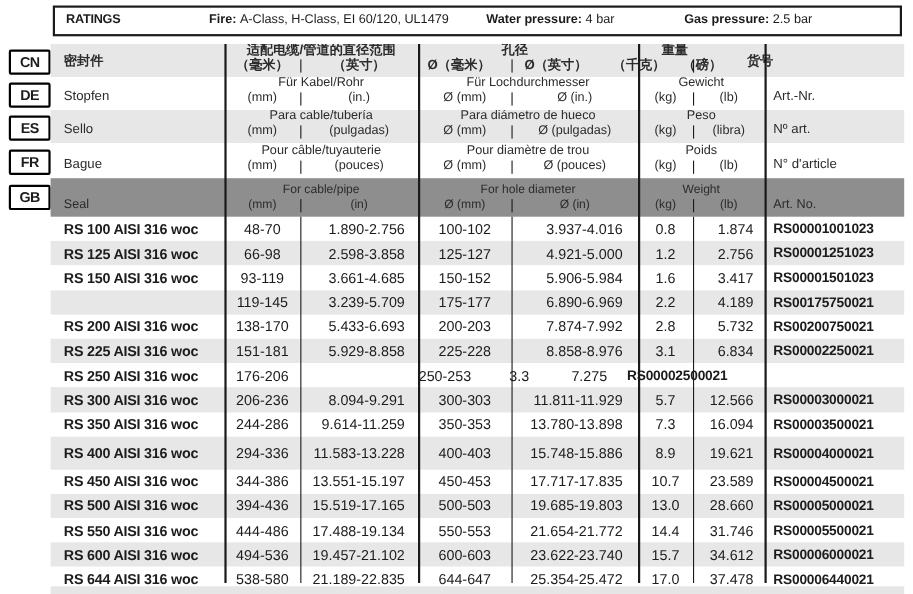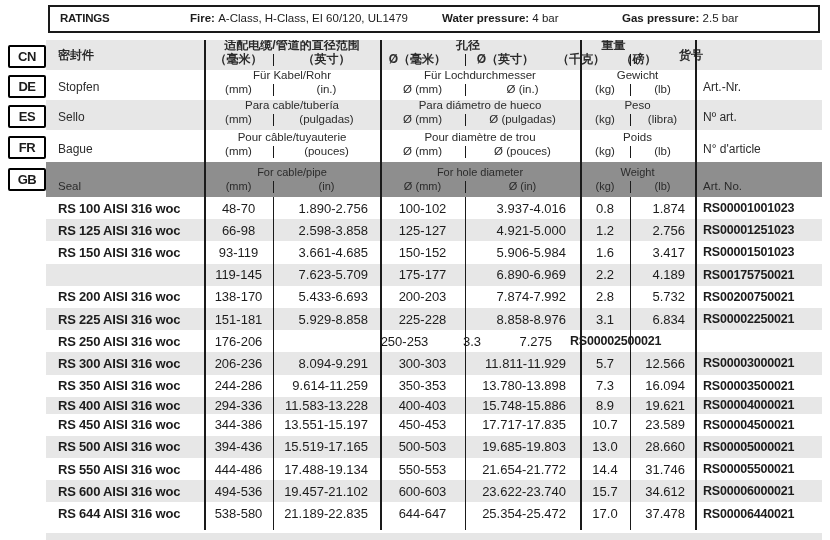--- a/index.html
+++ b/index.html
@@ -244,21 +244,21 @@
         <div class="c rgt12" style="width: 107px;">3.661-4.685</div>
         <div class="c ctr" style="width: 85px;">150-152</div>
         <div class="c rgt14" style="width: 115px;">5.906-5.984</div>
         <div class="c ctr" style="width: 50px;">1.6</div>
         <div class="c rgt10" style="width: 65px;">3.417</div>
         <div class="c art" style="width: 127px;">RS00001501023</div>
       </div>
       <div class="drow stripe" style="height: 22.2px;">
         <div class="c seal" style="width: 158px; margin-top: 36px;">RS 175 AISI 316 woc</div>
         <div class="c ctr" style="width: 69px;">119-145</div>
-        <div class="c rgt12" style="width: 107px;">7.623-5.709</div>
+        <div class="c rgt12" style="width: 107px;">3.239-5.709</div>
         <div class="c ctr" style="width: 85px;">175-177</div>
         <div class="c rgt14" style="width: 115px;">6.890-6.969</div>
         <div class="c ctr" style="width: 50px;">2.2</div>
         <div class="c rgt10" style="width: 65px;">4.189</div>
         <div class="c art" style="width: 127px;">RS00175750021</div>
       </div>
       <div class="drow" style="height: 22.2px;">
         <div class="c seal" style="width: 158px;">RS 200 AISI 316 woc</div>
         <div class="c ctr" style="width: 69px;">138-170</div>
         <div class="c rgt12" style="width: 107px;">5.433-6.693</div>
@@ -300,21 +300,21 @@
       <div class="drow" style="height: 22.2px;">
         <div class="c seal" style="width: 158px;">RS 350 AISI 316 woc</div>
         <div class="c ctr" style="width: 69px;">244-286</div>
         <div class="c rgt12" style="width: 107px;">9.614-11.259</div>
         <div class="c ctr" style="width: 85px;">350-353</div>
         <div class="c rgt14" style="width: 115px;">13.780-13.898</div>
         <div class="c ctr" style="width: 50px;">7.3</div>
         <div class="c rgt10" style="width: 65px;">16.094</div>
         <div class="c art" style="width: 127px;">RS00003500021</div>
       </div>
-      <div class="drow stripe" style="height: 17px;">
+      <div class="drow stripe" style="height: 30px;">
         <div class="c seal" style="width: 158px;">RS 400 AISI 316 woc</div>
         <div class="c ctr" style="width: 69px;">294-336</div>
         <div class="c rgt12" style="width: 107px;">11.583-13.228</div>
         <div class="c ctr" style="width: 85px;">400-403</div>
         <div class="c rgt14" style="width: 115px;">15.748-15.886</div>
         <div class="c ctr" style="width: 50px;">8.9</div>
         <div class="c rgt10" style="width: 65px;">19.621</div>
         <div class="c art" style="width: 127px;">RS00004000021</div>
       </div>
       <div class="drow" style="height: 22.2px;">

